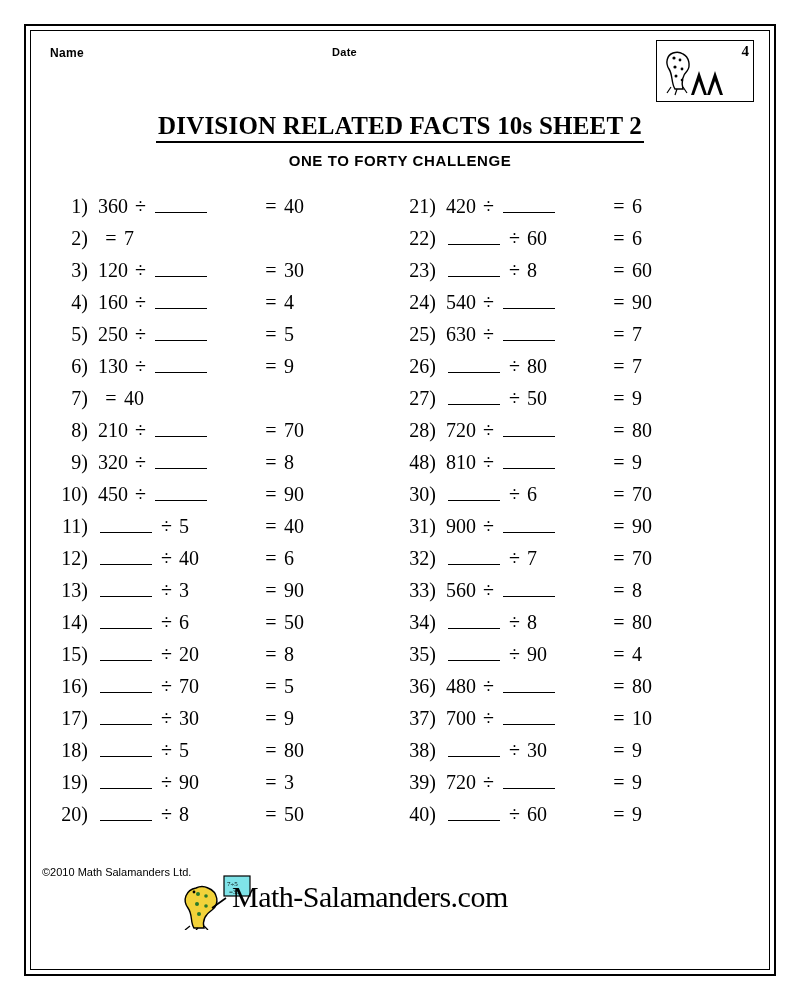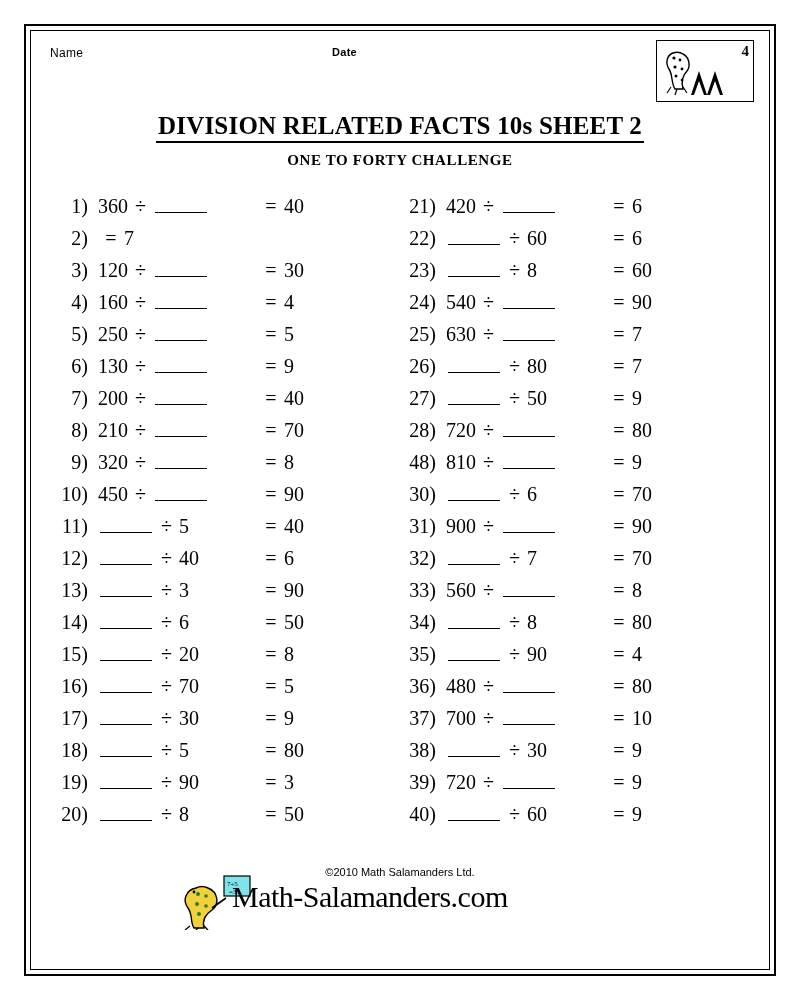--- a/index.html
+++ b/index.html
@@ -50,21 +50,21 @@
   
   .header-row {
     position: relative;
     height: 70px;
   }
   .name-label {
     position: absolute;
     left: 8px;
     top: 6px;
     font-size: 12px;
-    font-weight: normal;
+    font-weight: bold;
     letter-spacing: 0.3px;
     text-align: right;
   }
   .date-label {
     position: absolute;
     left: 290px;
     top: 6px;
     font-size: 11px;
     font-weight: bold;
     letter-spacing: 0.3px;
@@ -105,21 +105,21 @@
     font-family: "Liberation Serif", serif;
     font-size: 25px;
     font-weight: bold;
     letter-spacing: 0.2px;
     border-bottom: 2px solid #000000;
     padding: 0 2px 1px 2px;
     white-space: nowrap;
   }
   .sub-title {
     margin-top: 9px;
-    font-family: Liberation Serif, serif;
+    font-family: Liberation Sans, sans-serif;
     font-size: 15px;
     font-weight: bold;
     letter-spacing: 0.6px;
     text-align: center;
   }
 
   
   .columns {
     position: relative;
     margin-top: 26px;
@@ -168,21 +168,21 @@
     vertical-align: baseline;
     margin: 0 2px;
   }
 
   
   .footer {
     position: absolute;
     left: 0;
     right: 0;
     bottom: 28px;
-    text-align: center;
+    text-align: left;
   }
   .copyright {
     font-family: "Liberation Sans", sans-serif;
     font-size: 11px;
     margin-bottom: -4px;
   }
   .brand-row {
     position: relative;
     height: 58px;
     width: 440px;
@@ -274,21 +274,20 @@
             <span class="pans">5</span>
           </div>
           <div class="prob">
             <span class="pnum">6)</span>
             <span class="pbody"><span>130</span><span style="margin: 0px 7px;">÷</span><span class="blank"></span></span>
             <span class="peq">=</span>
             <span class="pans">9</span>
           </div>
           <div class="prob">
             <span class="pnum">7)</span>
-            <span class="pbody"><span>200</span><span style="margin: 0px 7px;">÷</span><span class="blank"></span></span>
             <span class="peq">=</span>
             <span class="pans">40</span>
           </div>
           <div class="prob">
             <span class="pnum">8)</span>
             <span class="pbody"><span>210</span><span style="margin: 0px 7px;">÷</span><span class="blank"></span></span>
             <span class="peq">=</span>
             <span class="pans">70</span>
           </div>
           <div class="prob">

